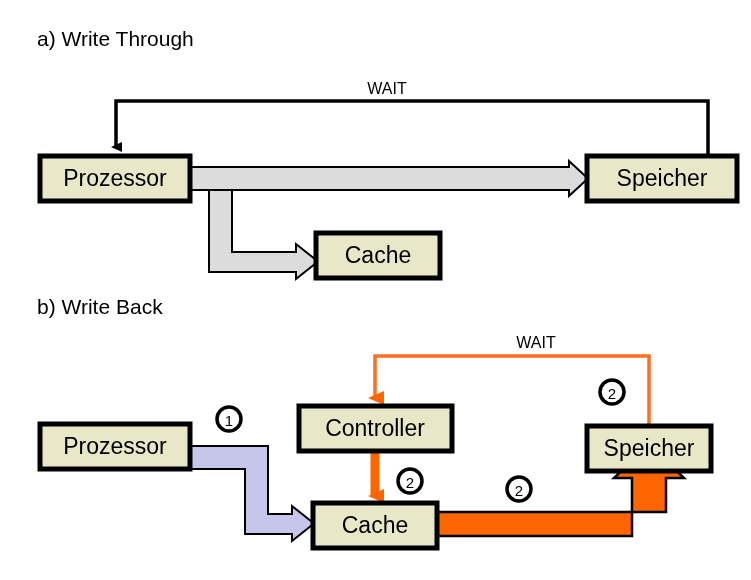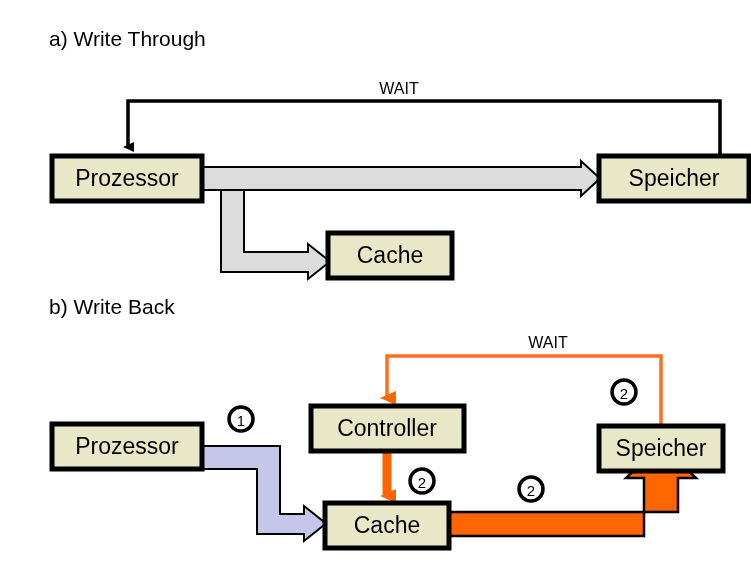--- a/index.html
+++ b/index.html
@@ -9,21 +9,21 @@
   }
   body {
     width: 751px;
     height: 580px;
     font-family: "Liberation Sans", sans-serif;
     position: relative;
     overflow: hidden;
   }
   #diagram-root {
     position: absolute;
-    left: 16px;
+    left: 4px;
     top: 0;
     width: 602px;
     height: 580px;
   }
   svg { display: block; }
   .section-title {
     font-family: "Liberation Sans", sans-serif;
     font-size: 21px;
     fill: #000000;
   }

